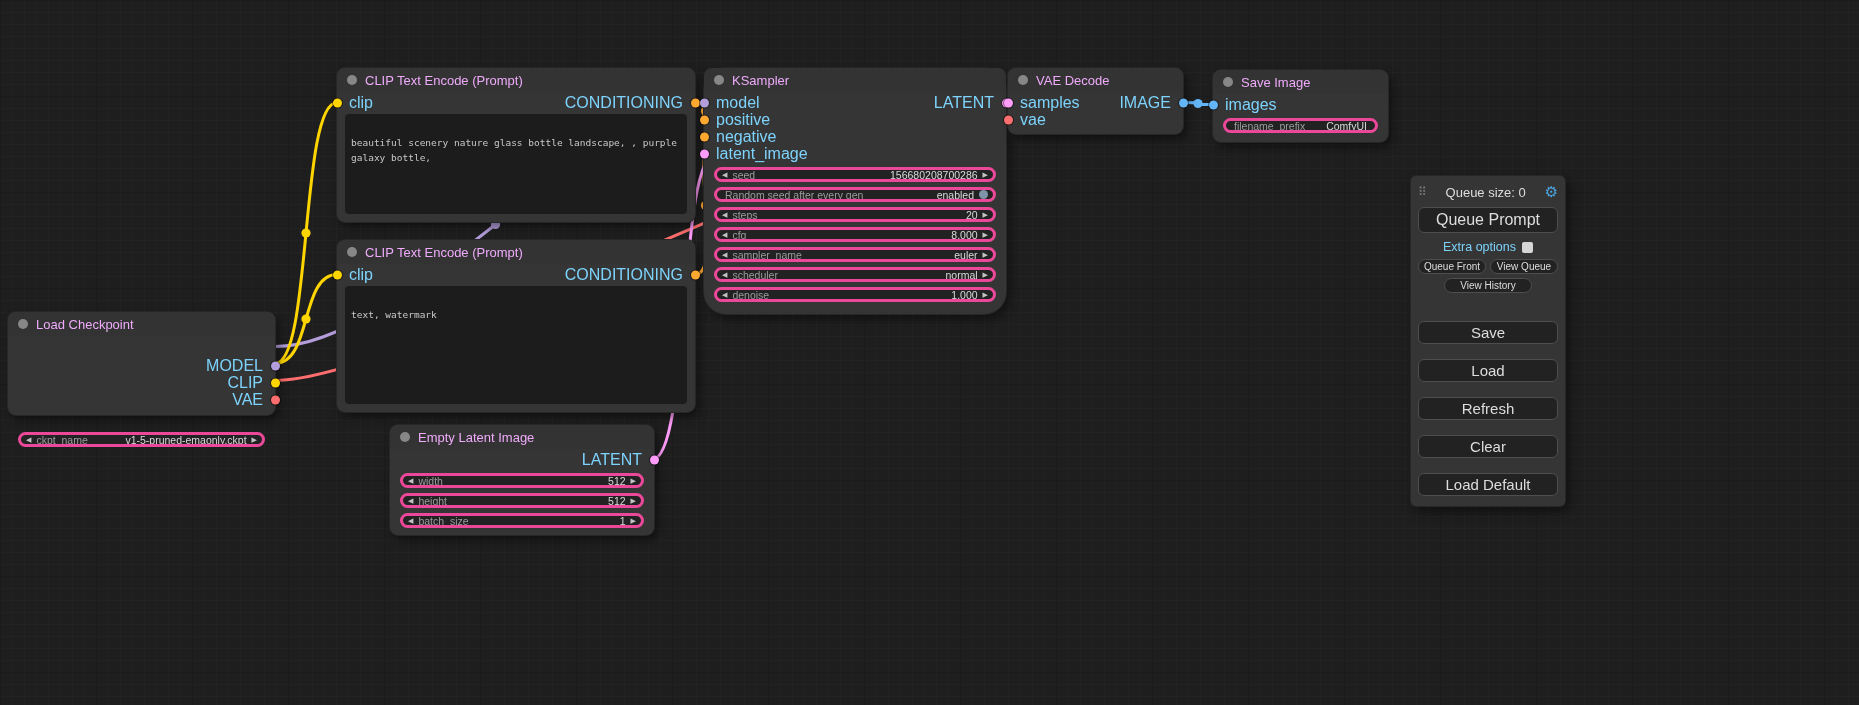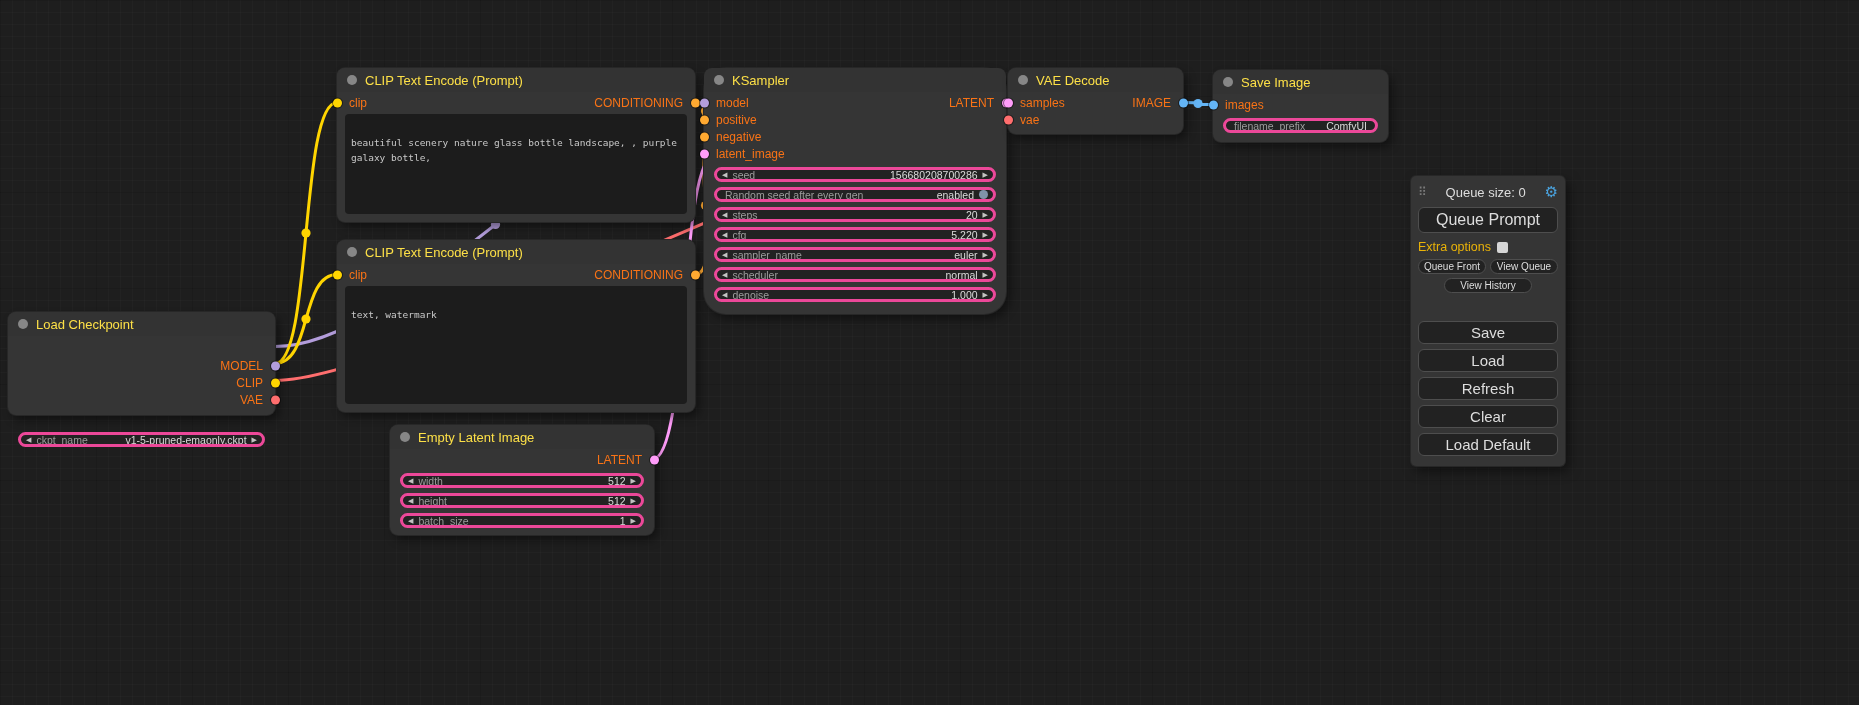--- a/index.html
+++ b/index.html
@@ -18,26 +18,26 @@
   #canvas{position:relative;width:1859px;height:705px;}
   #wires{position:absolute;left:0;top:0;z-index:0;}
 
   .node{
     position:absolute;z-index:1;background:#353535;border-radius:8px;
     box-shadow:0 0 0 1px #272727, 4px 5px 10px rgba(0,0,0,0.45);
     display:flex;flex-direction:column;box-sizing:border-box;
   }
   .node-title{
     flex:0 0 24px;display:flex;align-items:center;gap:8px;padding:0 10px;
-    background:#333333;border-radius:8px 8px 0 0;color:#fde047;font-size:13px;
+    background:#333333;border-radius:8px 8px 0 0;color:#f0abfc;font-size:13px;
     white-space:nowrap;
   }
   .title-dot{width:10px;height:10px;border-radius:50%;background:#878787;flex:0 0 auto;}
   .slots{padding:2px 0 0;}
-  .slot-row{position:relative;display:flex;align-items:center;height:17px;padding:0 12px;color:#f97316;font-size:12px;}
+  .slot-row{position:relative;display:flex;align-items:center;height:17px;padding:0 12px;color:#7dd3fc;font-size:16px;}
   .in-label{margin-right:auto;}
   .out-label{margin-left:auto;}
   .dot{position:absolute;width:9px;height:9px;border-radius:50%;top:50%;transform:translateY(-50%);box-shadow:0 0 0 1px rgba(0,0,0,0.45);}
   .dot.in{left:-4.5px;}
   .dot.out{right:-4.5px;}
 
   .widgets{padding:0 0 6px;}
   .widget{
     display:flex;align-items:center;height:15px;margin:5px 10px 0;
     background:#222222;border:3px solid #ec4899;border-radius:9px;
@@ -60,29 +60,29 @@
     position:absolute;z-index:2;left:1411px;top:176px;width:154px;
     background:#353535;border-radius:5px;box-shadow:0 0 0 1px #272727, 4px 5px 12px rgba(0,0,0,0.5);
     padding:5px 7px 10px;box-sizing:border-box;display:flex;flex-direction:column;
   }
   .menu-header{display:flex;align-items:center;gap:4px;color:#dddddd;font-size:13px;padding:2px 0 4px;}
   .drag-dots{color:#7a7a7a;font-size:12px;cursor:grab;}
   .queue-size{flex:1;text-align:center;}
   .gear{color:#4aa3df;font-size:15px;cursor:pointer;}
   .btn{
     display:block;width:100%;background:#222222;border:1px solid #4e4e4e;border-radius:6px;
-    color:#dddddd;font-size:15px;font-family:inherit;padding:2px 0;margin-top:5px;
+    color:#dddddd;font-size:15px;font-family:inherit;padding:2px 0;margin-top:15px;
     text-align:center;cursor:pointer;box-sizing:border-box;
   }
   .btn.big{font-size:16px;padding:3px 8px;margin-top:2px;}
-  .extra-row{display:flex;align-items:center;gap:6px;color:#eab308;font-size:12.5px;margin-top:7px;}
+  .extra-row{display:flex;align-items:center;justify-content:center;gap:6px;color:#7dd3fc;font-size:12.5px;margin-top:7px;}
   .checkbox{width:11px;height:11px;background:#d6d6d6;border-radius:2px;cursor:pointer;}
   .small-row{display:flex;gap:4px;margin-top:5px;}
   .btn.small{font-size:10px;padding:1px 0;border-radius:8px;margin-top:0;flex:1;}
-  .btn.history{width:88px;font-size:10px;padding:1px 0;border-radius:8px;margin:4px auto 15px;}
+  .btn.history{width:88px;font-size:10px;padding:1px 0;border-radius:8px;margin:4px auto 5px;}
   .menu-spacer{height:8px;}
 </style>
 </head>
 <body>
 
 <div id="canvas">
   <svg id="wires" width="1859" height="705" viewBox="0 0 1859 705">
       <path d="M 275 346.5 C 405 346.5, 586 102.5, 716 102.5" stroke="#B39DDB" stroke-width="3" fill="none" stroke-linecap="round"></path>
       <circle cx="495.5" cy="224.5" r="4.6" fill="#B39DDB"></circle>
       <path d="M 275 363.5 C 312.2 363.5, 299.8 102.5, 337 102.5" stroke="#FFD500" stroke-width="3" fill="none" stroke-linecap="round"></path>
@@ -236,21 +236,21 @@
       </div>
       <div class="widget">
         <span class="arr">◀</span>
         <span class="wlabel">steps</span>
         <span class="wvalue">20</span>
         <span class="arr">▶</span>
       </div>
       <div class="widget">
         <span class="arr">◀</span>
         <span class="wlabel">cfg</span>
-        <span class="wvalue">5.220</span>
+        <span class="wvalue">8.000</span>
         <span class="arr">▶</span>
       </div>
       <div class="widget">
         <span class="arr">◀</span>
         <span class="wlabel">sampler_name</span>
         <span class="wvalue">euler</span>
         <span class="arr">▶</span>
       </div>
       <div class="widget">
         <span class="arr">◀</span>

